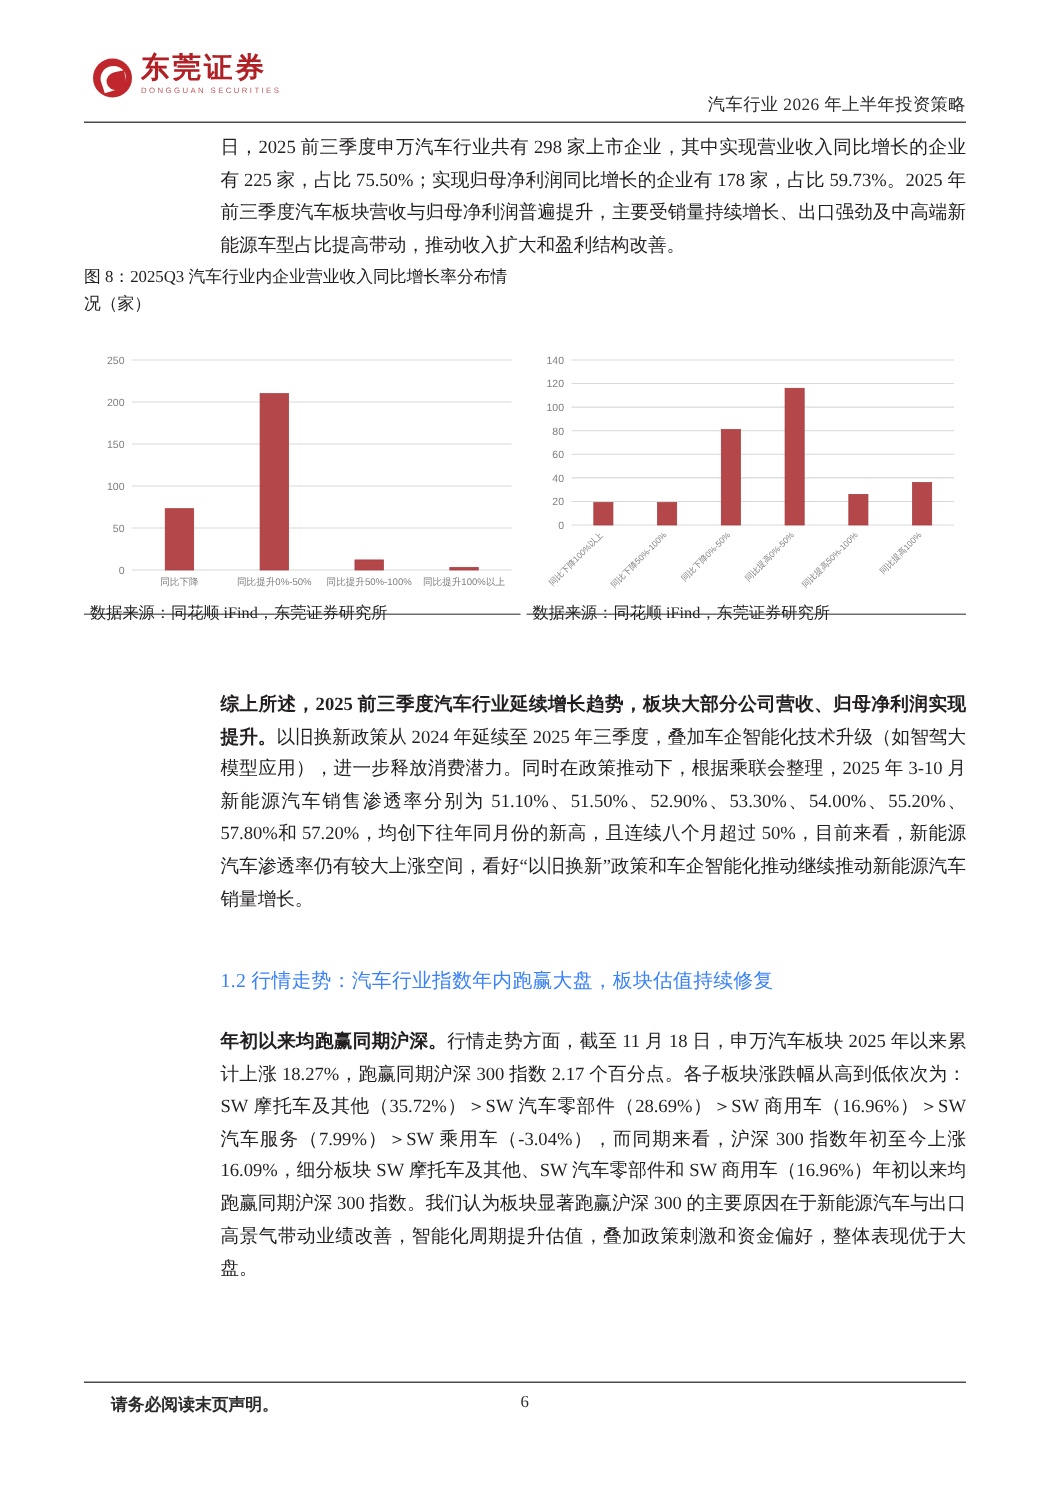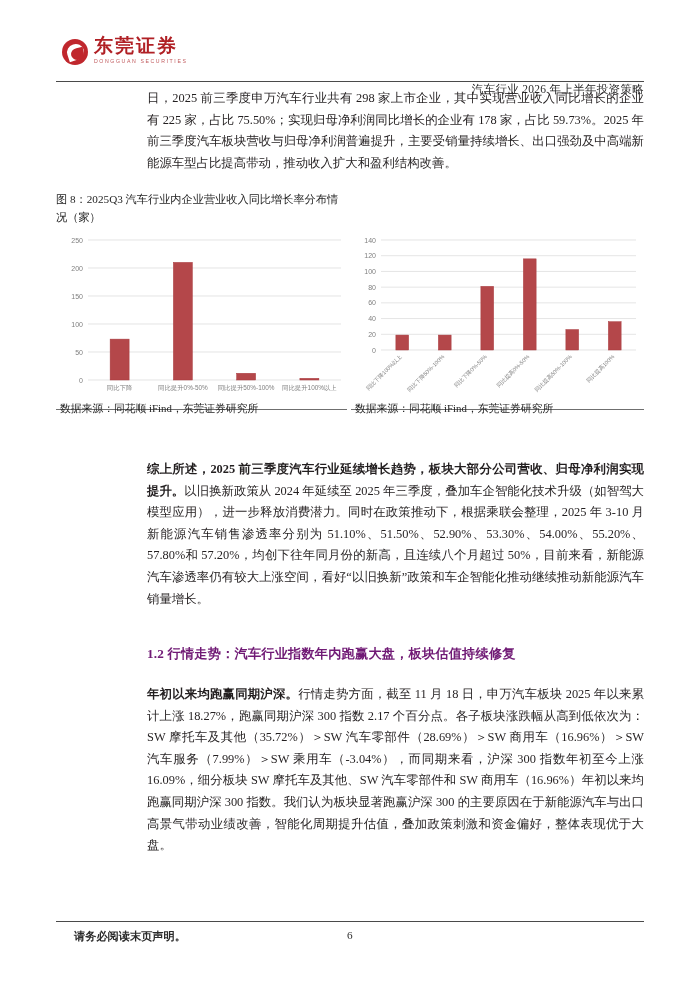--- a/index.html
+++ b/index.html
@@ -89,21 +89,20 @@
     white-space: nowrap;
   }
   .header-title {
     position: absolute;
     right: 0;
     top: 28px;
     font-size: 11.5px;
     color: #2b2b2b;
     letter-spacing: 0.3px;
     white-space: nowrap;
-    margin-top: 20px;
   }
   .header-rule {
     position: absolute;
     left: 0;
     top: 47px;
     width: 588px;
     height: 1px;
     background: #4a4a4a;
   }
 
@@ -124,33 +123,33 @@
   .p1 { top: 88px; }
   .p2 { top: 459px; }
   .p4 { top: 684px; }
 
   .section-head {
     position: absolute;
     left: 147px;
     top: 645px;
     width: 497px;
     font-size: 13.2px;
-    font-weight: bold;
-    color: #701a75;
+    font-weight: normal;
+    color: #3b82f6;
     letter-spacing: 0.2px;
   }
 
   
   .caption {
     position: absolute;
     font-size: 11.2px;
     line-height: 18px;
     color: #1f1f1f;
   }
-  .cap-left  { left: 56px;  top: 190px; width: 290px; }
+  .cap-left  { left: 56px;  top: 176px; width: 290px; }
   .cap-right { left: 351px; top: 190px; width: 293px; }
 
   
   .chartbox {
     position: absolute;
     top: 230px;
     height: 175px;
     background: #ffffff;
   }
   .cb-left  { left: 56px;  width: 291px; }

